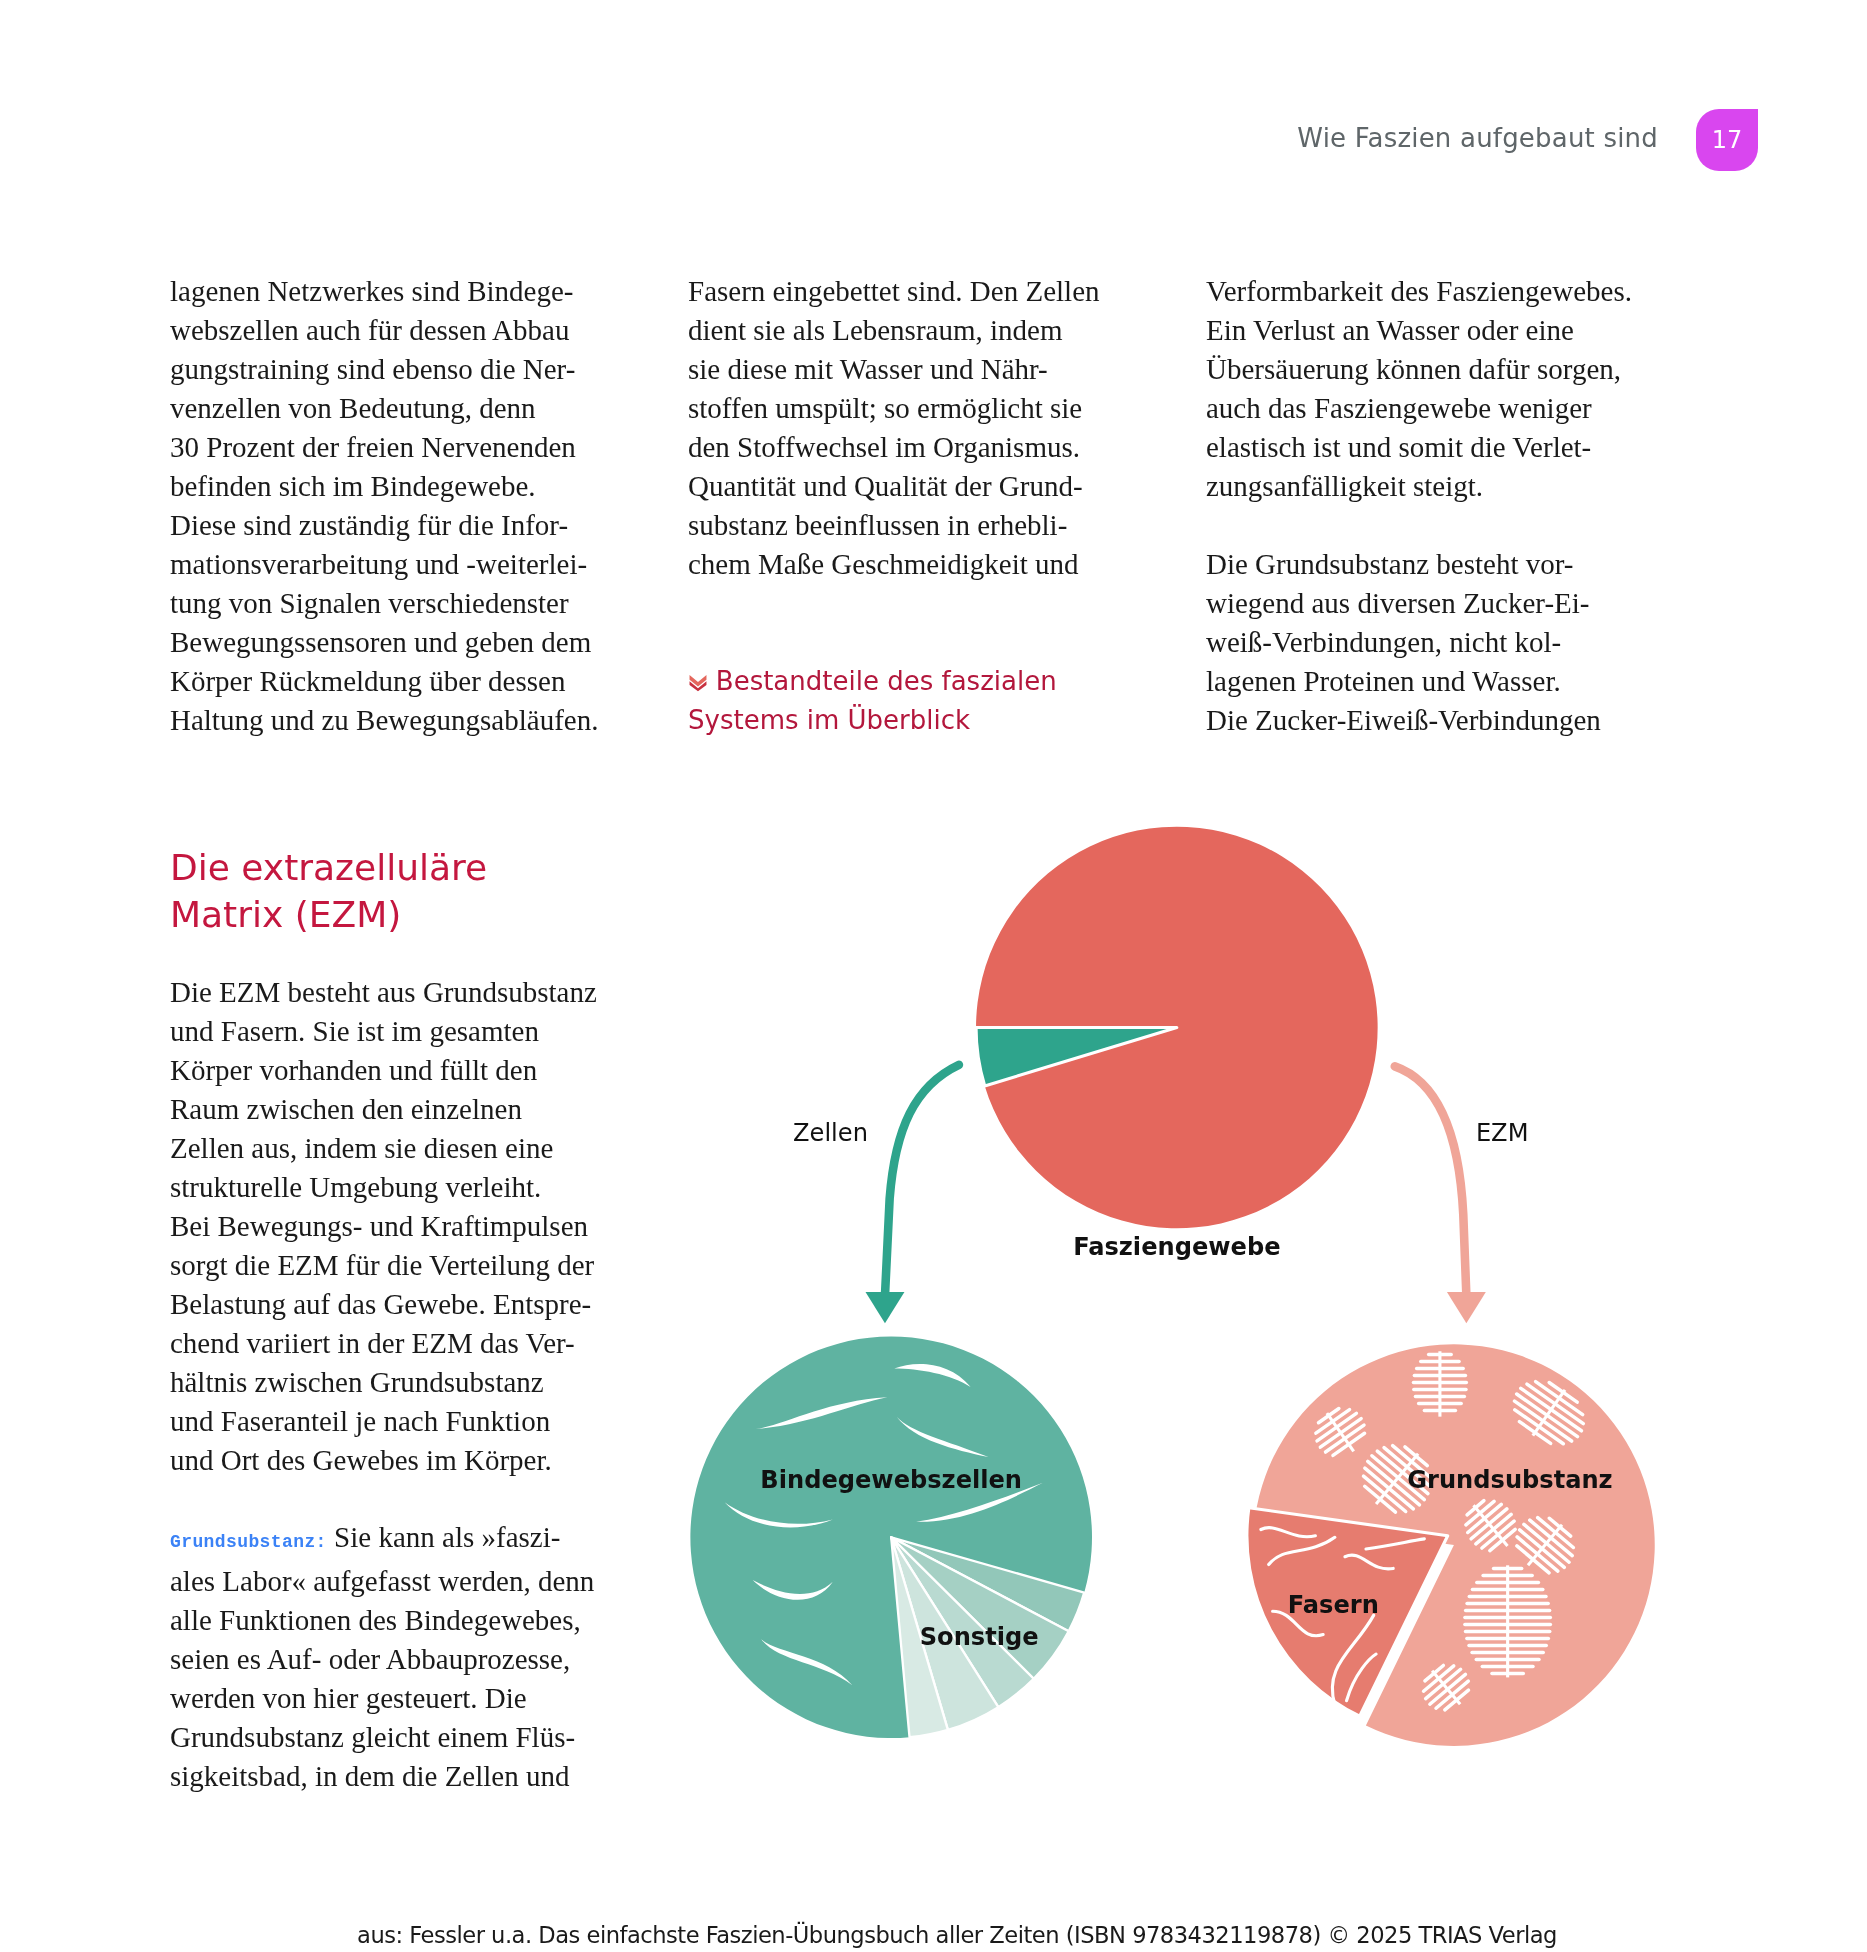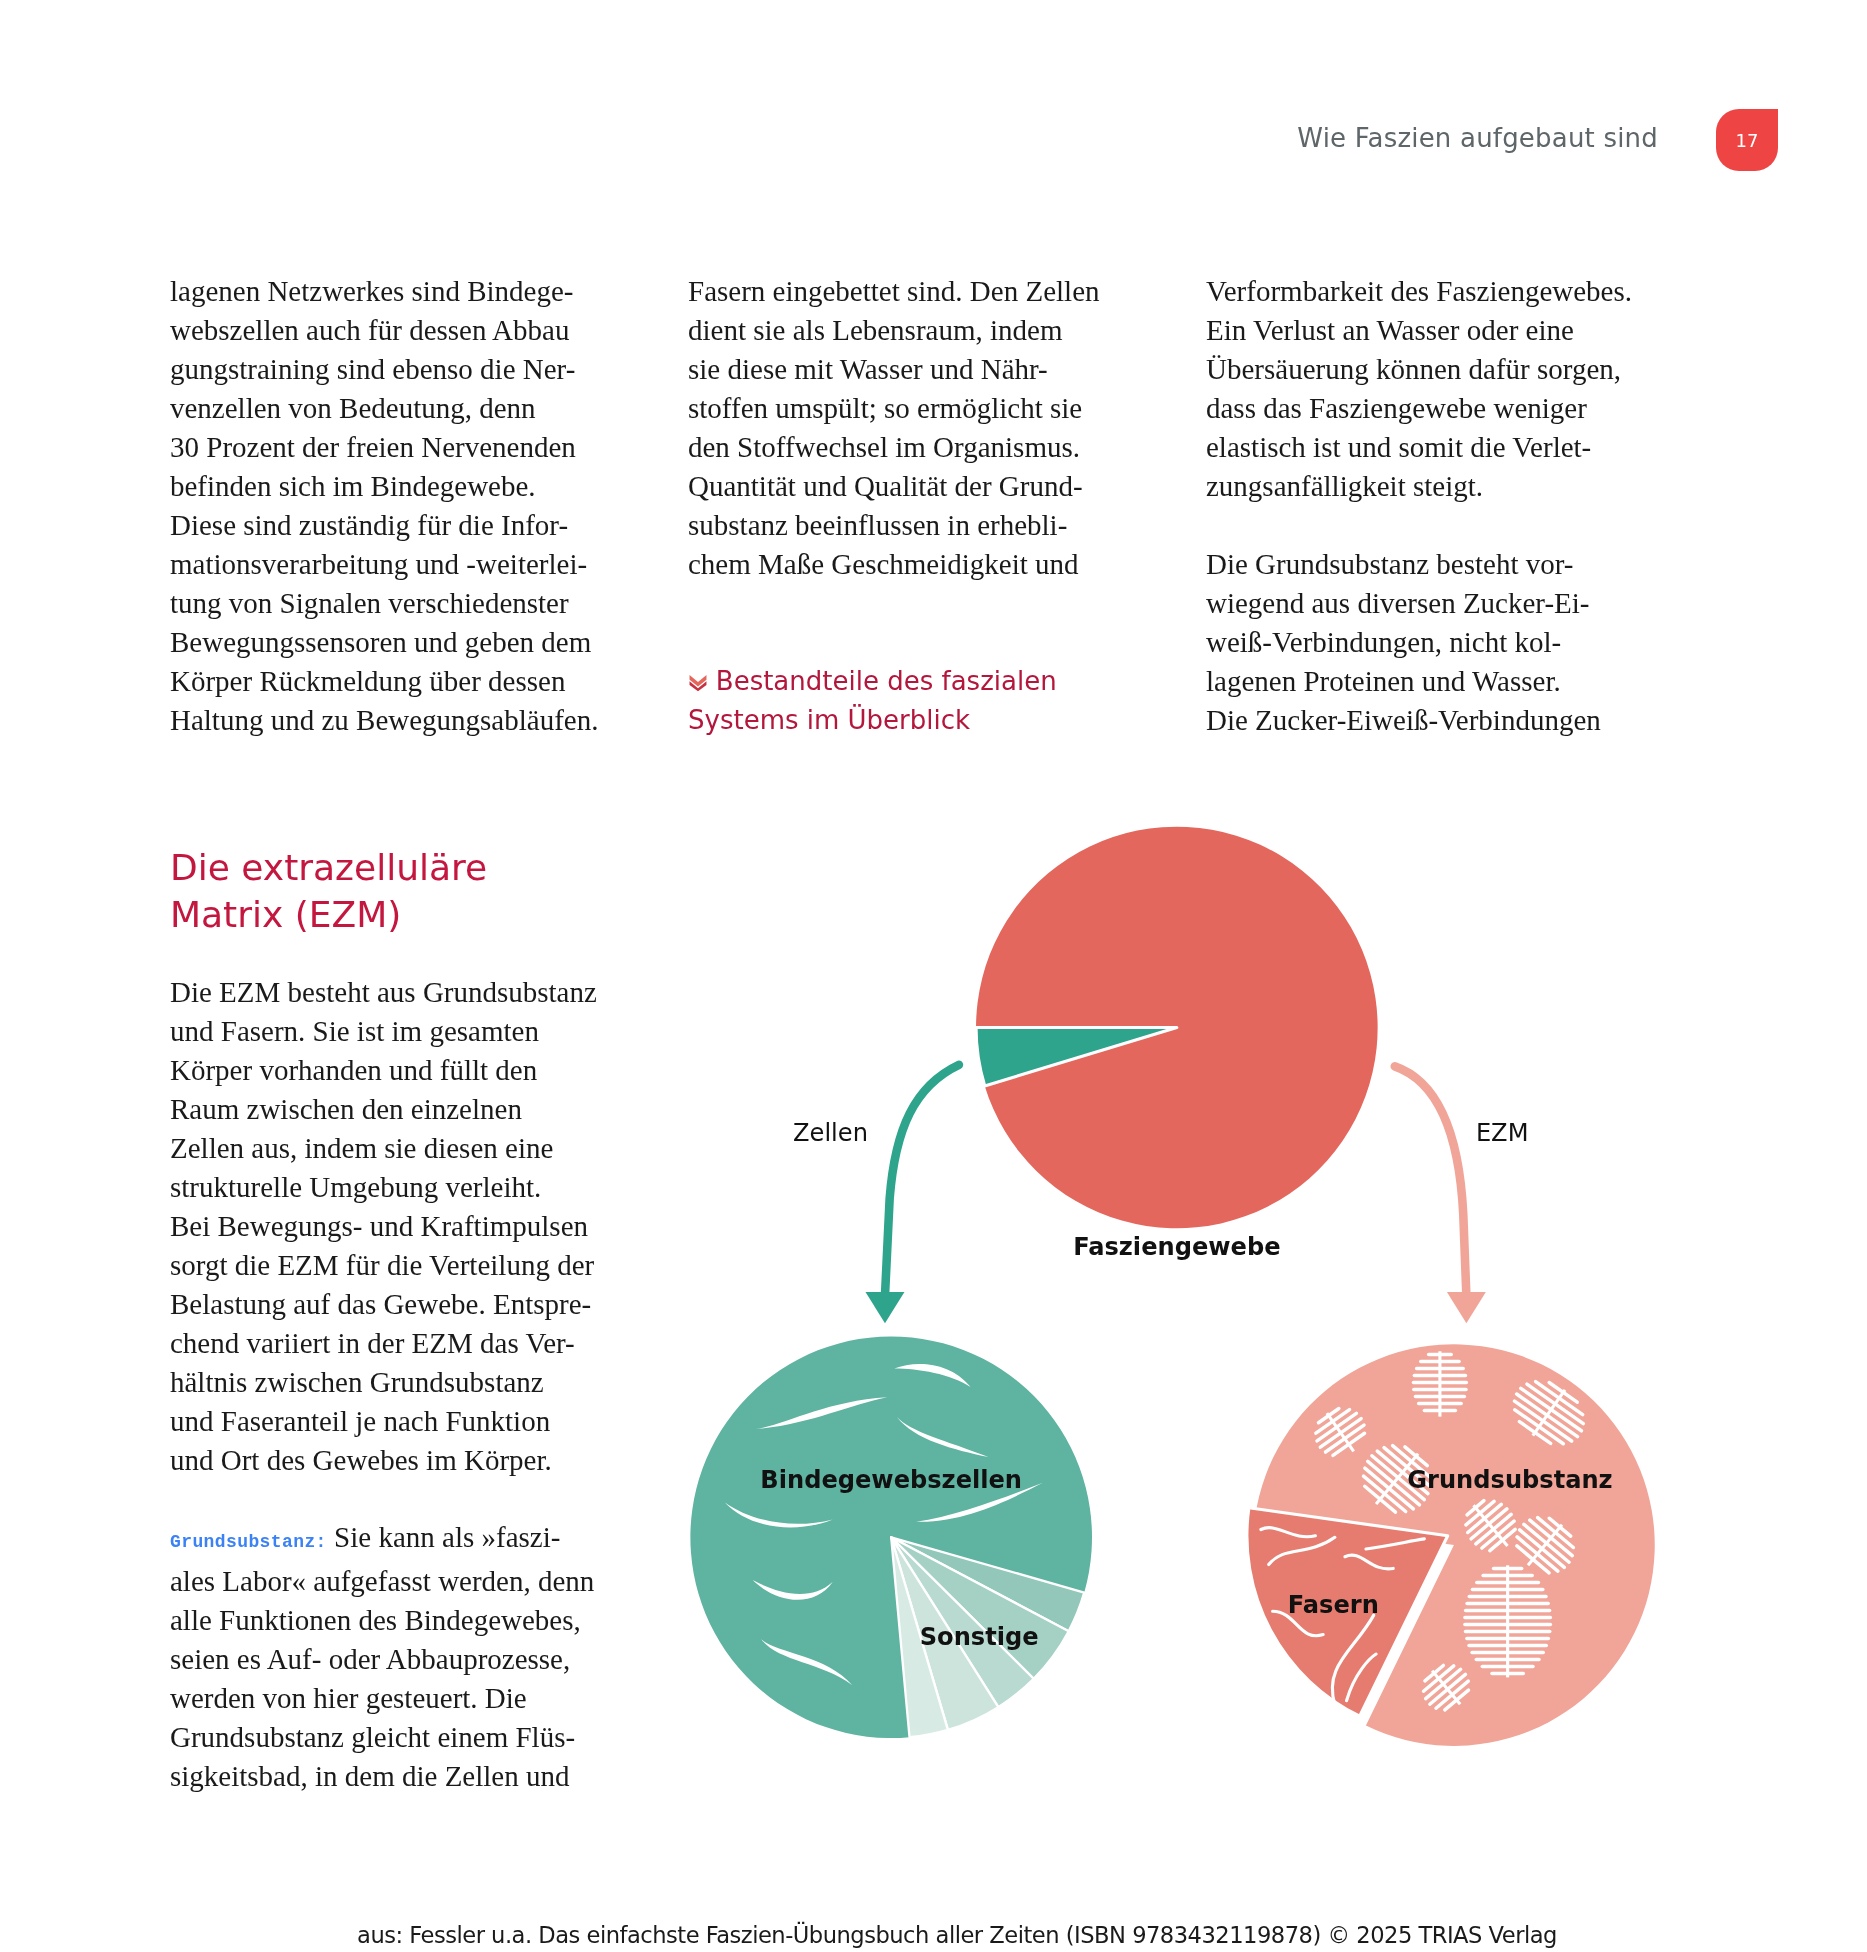--- a/index.html
+++ b/index.html
@@ -5,24 +5,24 @@
   html, body { margin: 0; padding: 0; background: #ffffff; }
   body { width: 1868px; height: 1953px; position: relative; overflow: hidden; }
 
   .running-head {
     position: absolute; top: 123px; right: 210px;
     font-family: "DejaVu Sans", sans-serif; font-size: 26px; color: #5f6669;
     letter-spacing: 0.2px;
   }
   .page-badge {
     position: absolute; top: 109px; left: 1696px; width: 62px; height: 62px;
-    background: #ef4444; color: #fff;
+    background: #d946ef; color: #fff;
     border-radius: 23px 0 23px 23px;
     display: flex; align-items: center; justify-content: center;
-    font-family: "DejaVu Sans", sans-serif; font-size: 18px; margin-left: 20px;
+    font-family: "DejaVu Sans", sans-serif; font-size: 24px;
   }
 
   .col { position: absolute; font-family: "Liberation Serif", "DejaVu Serif", serif; font-size: 29px; line-height: 39px; color: #1a1a1a; }
   .col p { margin: 0; white-space: nowrap; }
   .col1 { left: 170px; top: 272px; }
   .col2 { left: 688px; top: 272px; }
   .col3 { left: 1206px; top: 272px; }
   .col1b { left: 170px; top: 973px; }
   .col1c { left: 170px; top: 1518px; }
   .gap { height: 39px; }
@@ -91,21 +91,21 @@
       <path d="M2 12 L13 21 L24 12 L24 17 L13 25 L2 17 Z" fill="#c8313f"></path>
     </svg><span>Bestandteile des faszialen</span>
   </p>
   <p>Systems im Überblick</p>
 </div>
 
 <div class="col col3">
   <p>Verformbarkeit des Fasziengewebes.</p>
   <p>Ein Verlust an Wasser oder eine</p>
   <p>Übersäuerung können dafür sorgen,</p>
-  <p>dass das Fasziengewebe weniger</p>
+  <p>auch das Fasziengewebe weniger</p>
   <p>elastisch ist und somit die Verlet-</p>
   <p>zungsanfälligkeit steigt.</p>
   <div class="gap"></div>
   <p>Die Grundsubstanz besteht vor-</p>
   <p>wiegend aus diversen Zucker-Ei-</p>
   <p>weiß-Verbindungen, nicht kol-</p>
   <p>lagenen Proteinen und Wasser.</p>
   <p>Die Zucker-Eiweiß-Verbindungen</p>
 </div>
 

